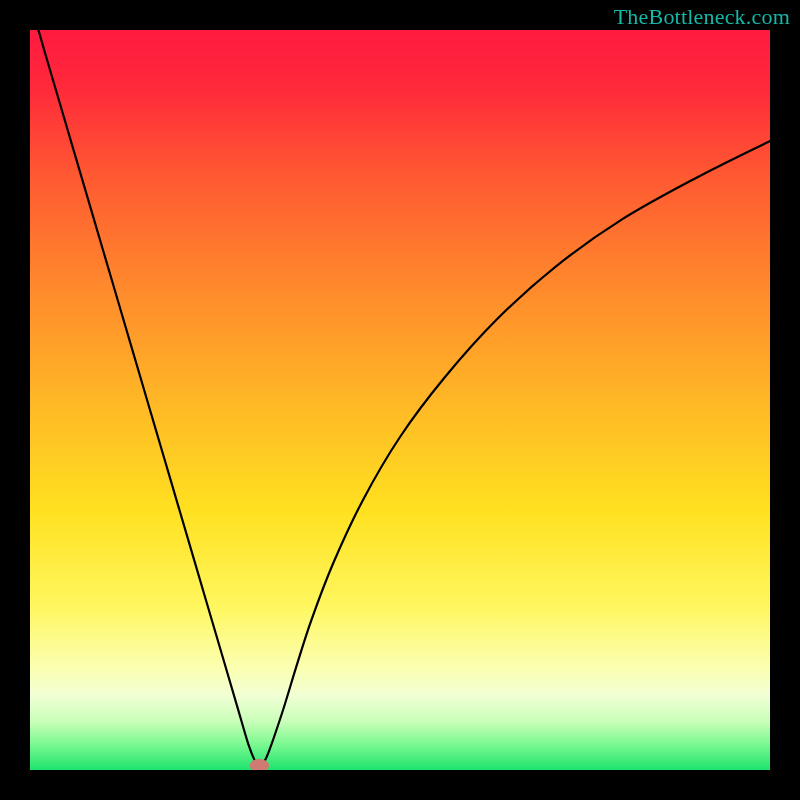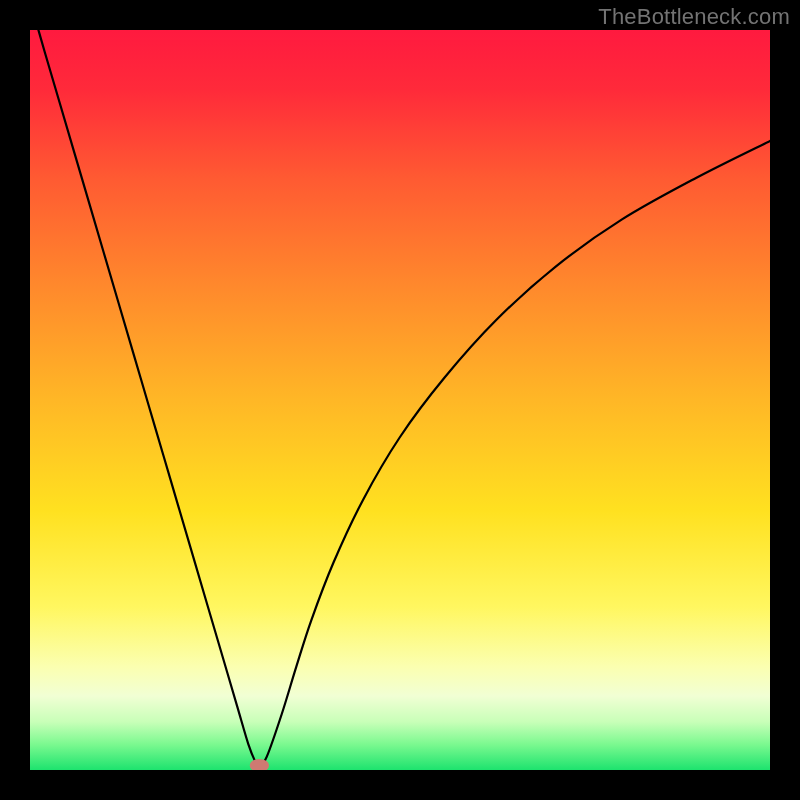--- a/index.html
+++ b/index.html
@@ -29,23 +29,24 @@
     display: block;
     width: 740px;
     height: 740px;
   }
   .watermark {
     position: absolute;
     top: 4px;
     right: 10px;
     font-size: 22px;
     font-weight: 400;
-    color: #737373;
+    color: #14b8a6;
     letter-spacing: 0.2px;
     user-select: none;
+    font-family: Liberation Serif, serif;
   }
 </style>
 </head>
 <body>
 
 <div class="frame">
   <div class="plot-area">
     <svg viewBox="0 0 740 740" preserveAspectRatio="none">
       <defs>
         <linearGradient id="bg-grad" x1="0" y1="0" x2="0" y2="1">

